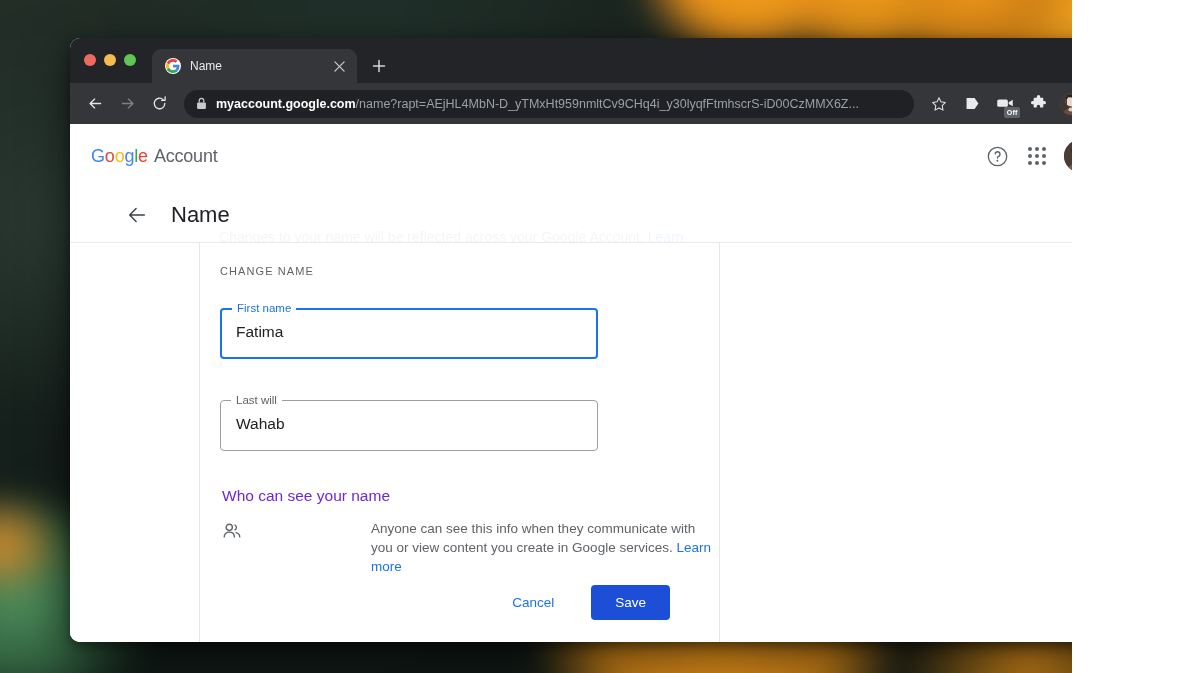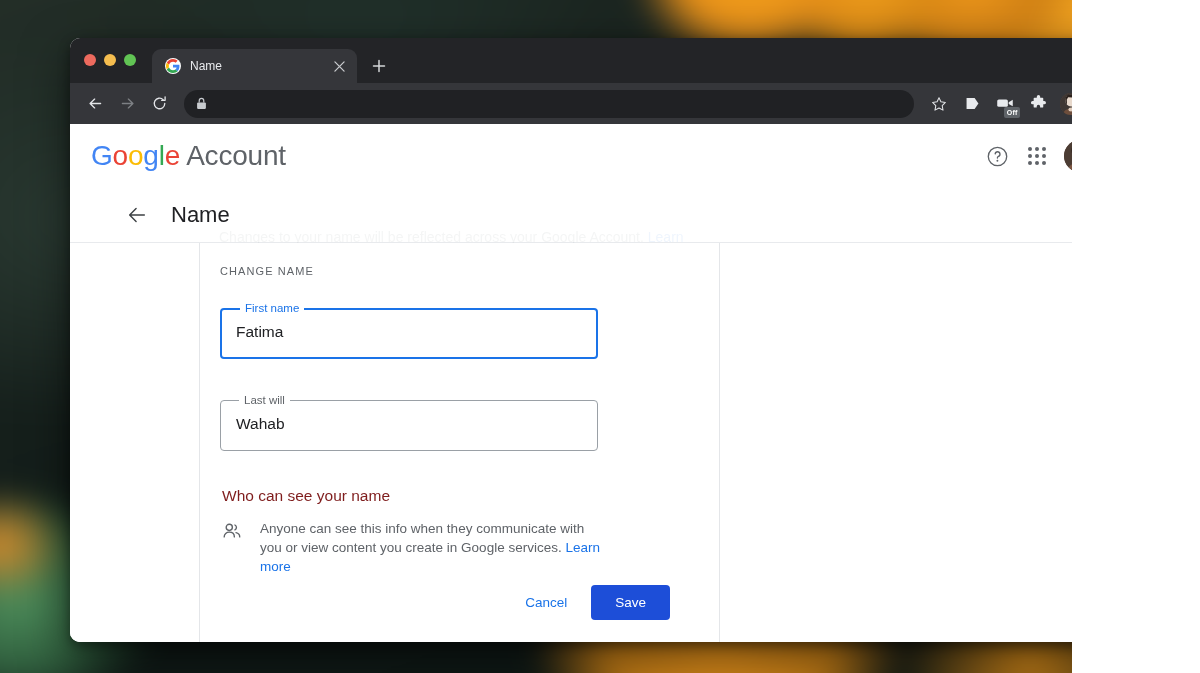--- a/index.html
+++ b/index.html
@@ -238,21 +238,21 @@
   
   .gbar {
     position: relative;
     height: 64px;
     display: flex;
     align-items: center;
     padding: 0 22px 0 21px;
     background: transparent;
   }
   .glogo {
-    font-size: 28px;
+    font-size: 18px;
     letter-spacing: -0.2px;
     font-family: "Liberation Sans", sans-serif;
     white-space: nowrap;
   }
   .glogo .c1 { color: #4285f4; }
   .glogo .c2 { color: #ea4335; }
   .glogo .c3 { color: #fbbc05; }
   .glogo .c4 { color: #4285f4; }
   .glogo .c5 { color: #34a853; }
   .glogo .c6 { color: #ea4335; }
@@ -354,21 +354,21 @@
     border: 1px solid #9aa0a6;
     border-radius: 4px;
     padding: 0 9px;
     margin: 0;
     pointer-events: none;
   }
   .field legend {
     font-size: 11.5px;
     color: #5f6368;
     padding: 0 5px;
-    margin-left: 9px;
+    margin-left: 1px;
     line-height: 1;
   }
   .field input {
     position: absolute;
     inset: 0;
     width: 100%;
     height: 100%;
     border: 0;
     outline: 0;
     background: transparent;
@@ -376,48 +376,49 @@
     font-size: 15.5px;
     color: #202124;
     padding: 2px 16px 0 16px;
   }
   .field.focused fieldset { border: 2px solid #1a73e8; }
   .field.focused legend { color: #1a73e8; }
 
   
   .who-title {
     font-size: 15.5px;
-    color: #7f1d1d;
+    color: #6d28d9;
     margin: 4px 0 14px 2px;
   }
   .who-row {
     display: flex;
     gap: 18px;
     align-items: flex-start;
     padding-left: 2px;
+    justify-content: space-between;
   }
   .who-icon { width: 20px; height: 20px; flex: 0 0 auto; color: #5f6368; margin-top: 2px; }
   .who-text {
     font-size: 13.5px;
     line-height: 19px;
     color: #5f6368;
     max-width: 348px;
   }
   .who-text a { color: #1a73e8; text-decoration: none; }
 
   
   .actions {
     position: absolute;
     left: 150px;
     width: 450px;
     top: 342px;
     display: flex;
     align-items: center;
     justify-content: flex-end;
-    gap: 10px;
+    gap: 23px;
   }
   .btn-text {
     font-size: 13.5px;
     font-weight: 500;
     color: #1a73e8;
     background: transparent;
     border: 0;
     padding: 9px 14px;
     border-radius: 4px;
     font-family: "Liberation Sans", sans-serif;
@@ -498,20 +499,21 @@
         </svg>
       </div>
 
       <div class="omnibox">
         <span class="lock-icon">
           <svg width="11" height="13" viewBox="0 0 12 14" aria-hidden="true">
             <rect x="1.2" y="5.8" width="9.6" height="7.2" rx="1.3" fill="currentColor"></rect>
             <path d="M3.5 5.8 V4 a2.5 2.5 0 0 1 5 0 V5.8" stroke="currentColor" stroke-width="1.3" fill="none"></path>
           </svg>
         </span>
+        <span class="url-text"><span class="url-host">myaccount.google.com</span><span class="url-rest">/name?rapt=AEjHL4MbN-D_yTMxHt959nmltCv9CHq4i_y30lyqfFtmhscrS-iD00CzMMX6Z...</span></span>
       </div>
 
       <div class="star-btn">
         <svg width="16" height="16" viewBox="0 0 20 20" aria-hidden="true">
           <path d="M10 2.2 L12.4 7.3 L18 8.1 L14 12.1 L15 17.7 L10 15 L5 17.7 L6 12.1 L2 8.1 L7.6 7.3 Z" fill="none" stroke="currentColor" stroke-width="1.3" stroke-linejoin="round"></path>
         </svg>
       </div>
 
       <div class="tool-icon">
         <svg width="17" height="17" viewBox="0 0 20 20" aria-hidden="true">

